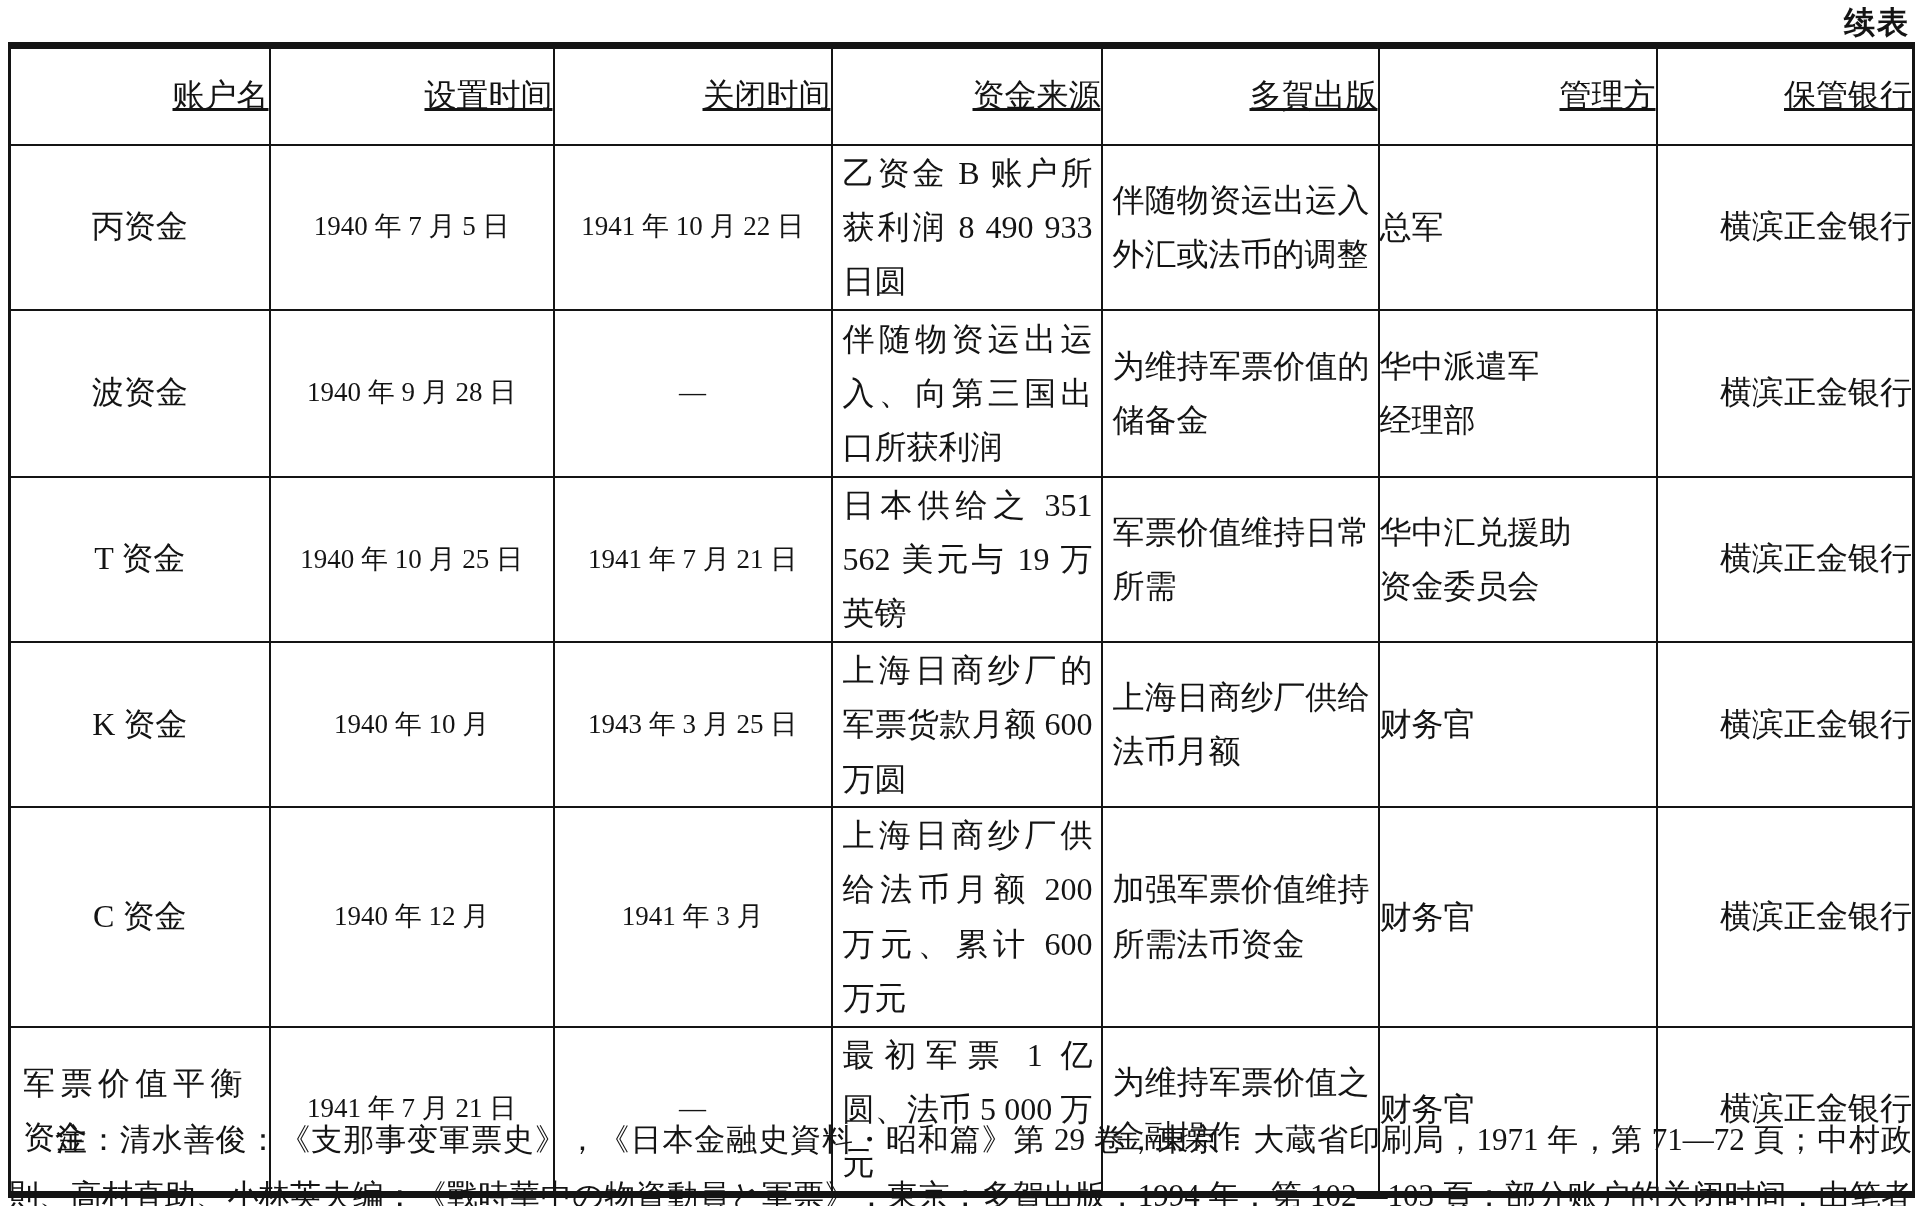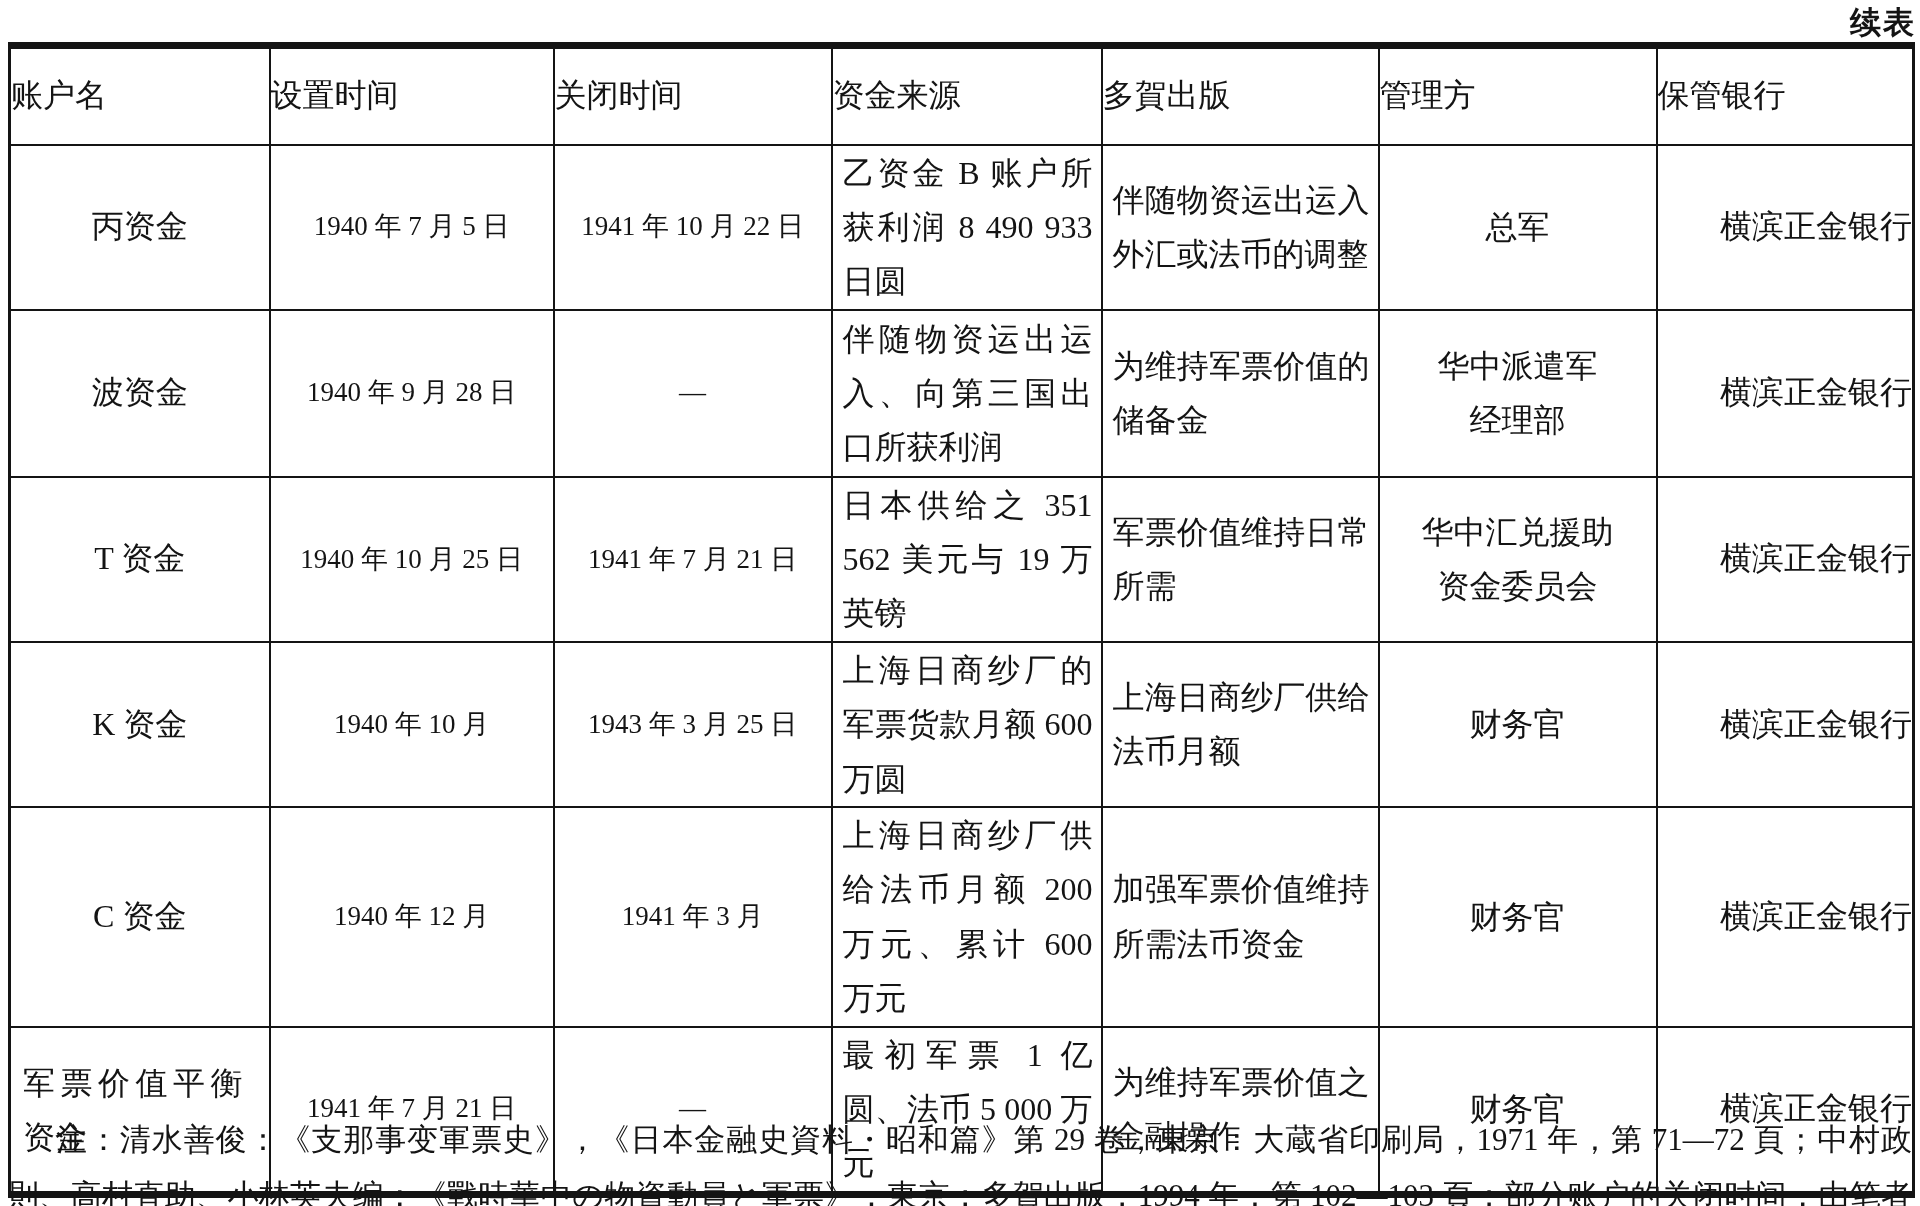--- a/index.html
+++ b/index.html
@@ -1,47 +1,47 @@
 <!DOCTYPE html>
 <html><head>
 <meta charset="utf-8">
 <style>
   html,body{margin:0;padding:0;background:#fff;}
   .page{
     position:relative;width:1920px;height:1206px;background:#fff;overflow:hidden;
     font-family:"Liberation Serif","DejaVu Serif",serif;color:#141414;
   }
   .cont-label{
-    position:absolute;top:2px;right:4px;font-size:31px;font-weight:600;letter-spacing:2px;
+    position:absolute;top:2px;right:10px;font-size:31px;font-weight:600;letter-spacing:2px;
   }
   table.funds{
     position:absolute;top:42px;left:8px;width:1904px;
     border-collapse:collapse;table-layout:fixed;
     border:3px solid #141414;border-top-width:7px;border-bottom-width:7px;
   }
   th,td{
     border:2px solid #141414;font-weight:normal;font-size:32px;
     vertical-align:middle;padding:0;line-height:1.68;overflow:hidden;
   }
   thead tr{height:99px;}
-  th{text-align:left;}
+  th{text-align:right;text-decoration:underline;}
   tbody tr:nth-child(1){height:162px;}
   tbody tr:nth-child(2){height:167px;}
   tbody tr:nth-child(3){height:163px;}
   tbody tr:nth-child(4){height:162px;}
   tbody tr:nth-child(5){height:165px;}
   tbody tr:nth-child(6){height:128px;}
   .cell-name{text-align:center;margin-top:27px;}
   .cell-name.long{text-align:justify;text-align-last:left;padding:4px 26px 0 12px;}
   .cell-date{text-align:center;white-space:nowrap;font-size:27px;}
   .cell-source,.cell-purpose{
     text-align:justify;text-align-last:left;text-justify:inter-character;
     padding:0 8px 0 10px;line-height:1.7;
   }
-  .cell-manager{text-align:center;white-space:pre-line;line-height:1.7;}
+  .cell-manager{text-align:left;white-space:pre-line;line-height:1.7;}
   .cell-bank{text-align:right;}
   .note{
     position:absolute;left:8px;top:1112px;width:1904px;
     font-size:31px;line-height:1.82;text-align:justify;text-indent:1.55em;
   }
 </style>
 </head>
 <body>
 
 <div class="page">

